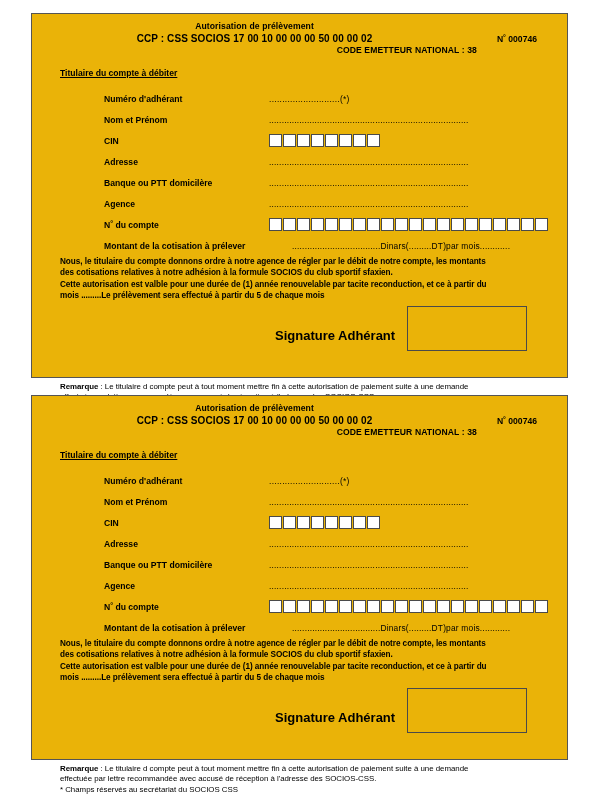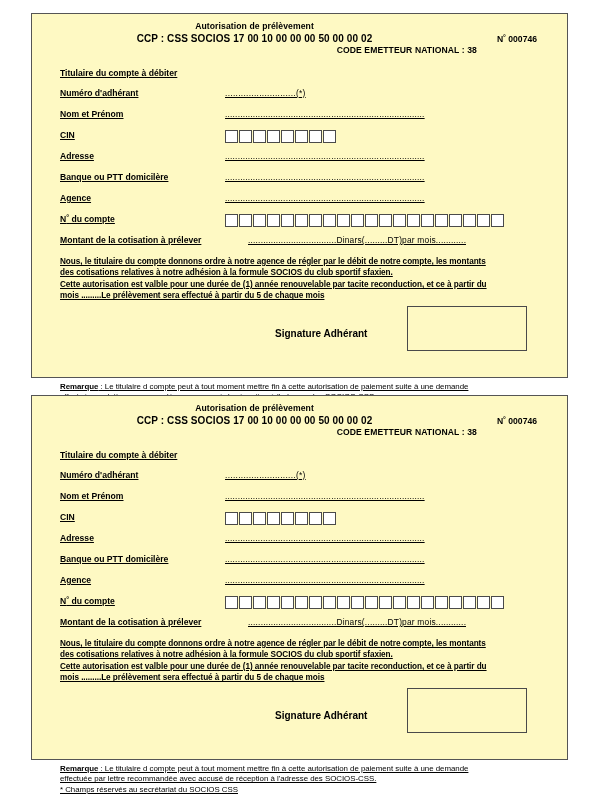--- a/index.html
+++ b/index.html
@@ -22,21 +22,21 @@
     position: relative;
   }
 
   
   .form-card {
     position: absolute;
     left: 31px;
     width: 537px;
     border: 1.4px solid #555;
     box-sizing: border-box;
-    background: #fef9c3;
+    background: #eab308;
     padding: 0;
   }
   .form-card.first { top: 13px; height: 365px; }
   .form-card.second { top: 395px; height: 365px; }
 
   
   .form-header {
     position: relative;
     padding-top: 7px;
     height: 48px;
@@ -60,35 +60,35 @@
     font-weight: bold;
     font-size: 8.6px;
     white-space: nowrap;
   }
   .header-num .deg { font-size: 7px; vertical-align: 2px; }
 
   
   .form-body {
     padding: 0 24px 0 28px;
     box-sizing: border-box;
-    text-decoration: underline;
   }
 
   .section-title {
     font-weight: bold;
     font-size: 8.6px;
     text-decoration: underline;
     margin: 0 0 10px 0;
     display: inline-block;
   }
 
   .field-row {
     display: flex;
-    align-items: flex-start;
+    align-items: center;
     height: 21px;
+    margin-left: 44px;
   }
   .field-label {
     font-weight: bold;
     font-size: 8.6px;
     width: 165px;
     flex: none;
     white-space: nowrap;
   }
   .field-label .deg { font-size: 7px; vertical-align: 2px; }
   .field-value {
@@ -123,21 +123,21 @@
   .sig-area {
     position: relative;
     height: 52px;
     margin-top: 4px;
   }
   .sig-label {
     position: absolute;
     left: 215px;
     top: 22px;
     font-weight: bold;
-    font-size: 10px;
+    font-size: 13px;
     white-space: nowrap;
   }
   .sig-box {
     position: absolute;
     left: 347px;
     top: 0px;
     width: 120px;
     height: 45px;
     border: 1.3px solid #4a4a4a;
     box-sizing: border-box;

